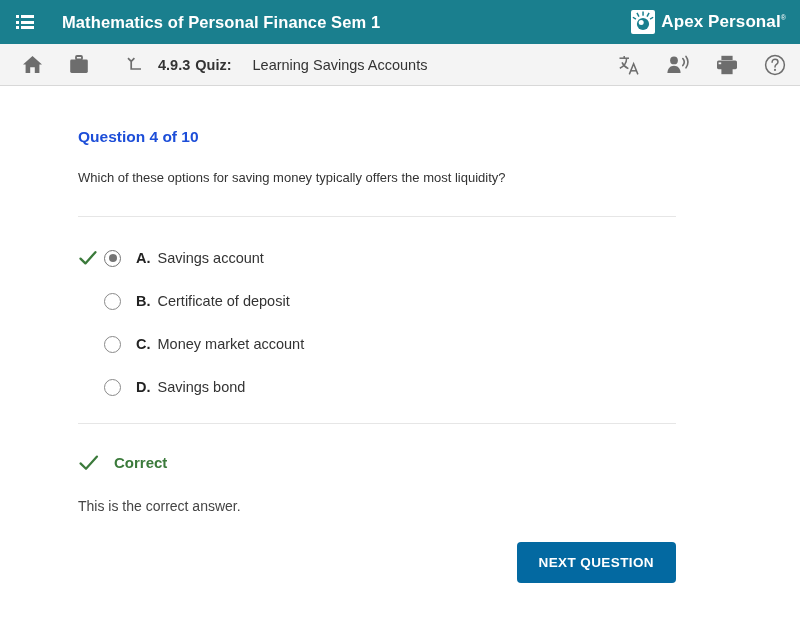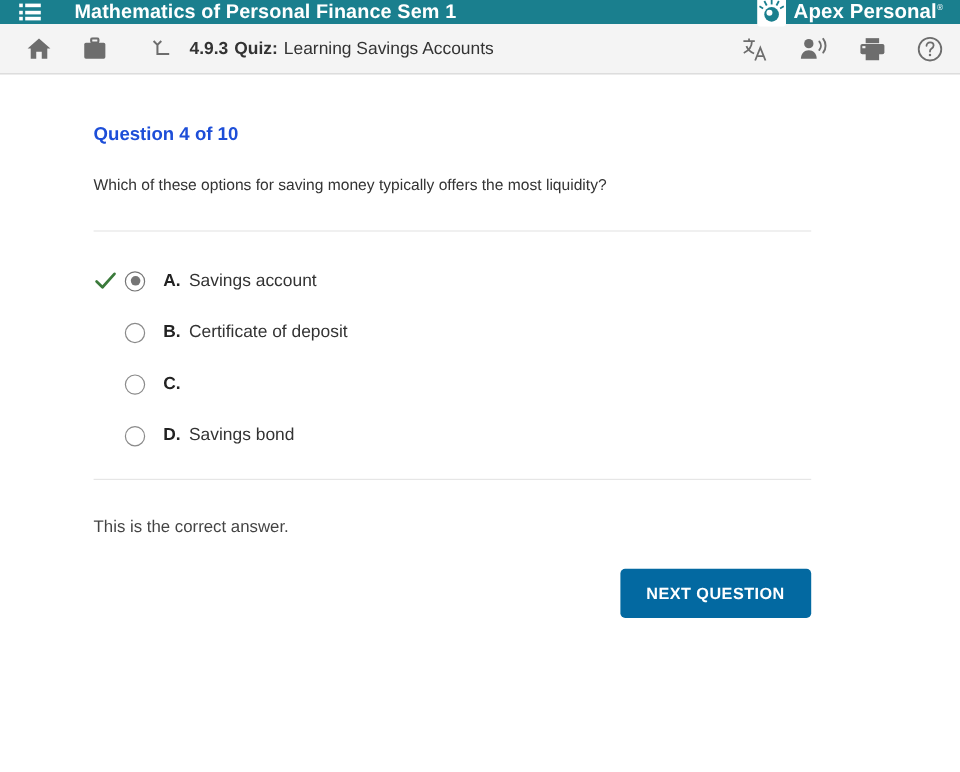--- a/index.html
+++ b/index.html
@@ -10,21 +10,21 @@
     width: 800px;
     height: 643px;
     background: #ffffff;
     font-family: "Liberation Sans", sans-serif;
     overflow: hidden;
     color: #333333;
   }
 
   
   .topbar {
-    height: 20px;
+    height: 44px;
     background: #1a7f8e;
     display: flex;
     align-items: center;
     padding: 0 14px 0 16px;
     box-sizing: border-box;
   }
   .menu-icon {
     width: 18px;
     height: 14px;
     display: flex;
@@ -109,21 +109,21 @@
   .tb-icon svg { display: block; }
   .icon-home { margin-right: 26px; }
   .icon-brief { margin-right: 36px; }
   .icon-up { margin-right: 14px; }
   .crumb {
     font-size: 14.5px;
     color: #333333;
     white-space: nowrap;
   }
   .crumb .num { font-weight: bold; margin-right: 5px; }
-  .crumb .kind { font-weight: bold; margin-right: 5px; }
+  .crumb .kind { font-weight: bold; margin-right: 21px; }
   .crumb .name { font-weight: normal; }
   .tb-right {
     margin-left: auto;
     display: flex;
     align-items: center;
     gap: 26px;
   }
 
   
   .content {
@@ -382,20 +382,21 @@
       </div>
 
       <div class="option">
         <div class="opt-check empty">
           <svg width="20" height="18" viewBox="0 0 20 18">
               <path d="M0 0"></path>
             </svg>
         </div>
         <div class="radio"></div>
         <div class="opt-letter">C.</div>
+        <div class="opt-label">Money market account</div>
       </div>
 
       <div class="option">
         <div class="opt-check empty">
           <svg width="20" height="18" viewBox="0 0 20 18">
               <path d="M0 0"></path>
             </svg>
         </div>
         <div class="radio"></div>
         <div class="opt-letter">D.</div>
@@ -404,20 +405,28 @@
 
     </div>
   </div>
 
   <div class="wrap">
       <div class="divider"></div>
     </div>
 
   <div class="wrap">
     <div class="feedback">
+      <div class="fb-head">
+        <div class="fb-check">
+          <svg width="22" height="18" viewBox="0 0 22 18" fill="none" stroke="currentColor" stroke-width="2.2" stroke-linecap="round" stroke-linejoin="round">
+              <path d="M2.5 9.4 L8 14.8 L19 2.6"></path>
+            </svg>
+        </div>
+        <div class="fb-title">Correct</div>
+      </div>
       <p class="fb-body">This is the correct answer.</p>
     </div>
   </div>
 
   <div class="footer">
     <button class="next-btn">NEXT QUESTION</button>
   </div>
 </div>
 
 </body></html>

